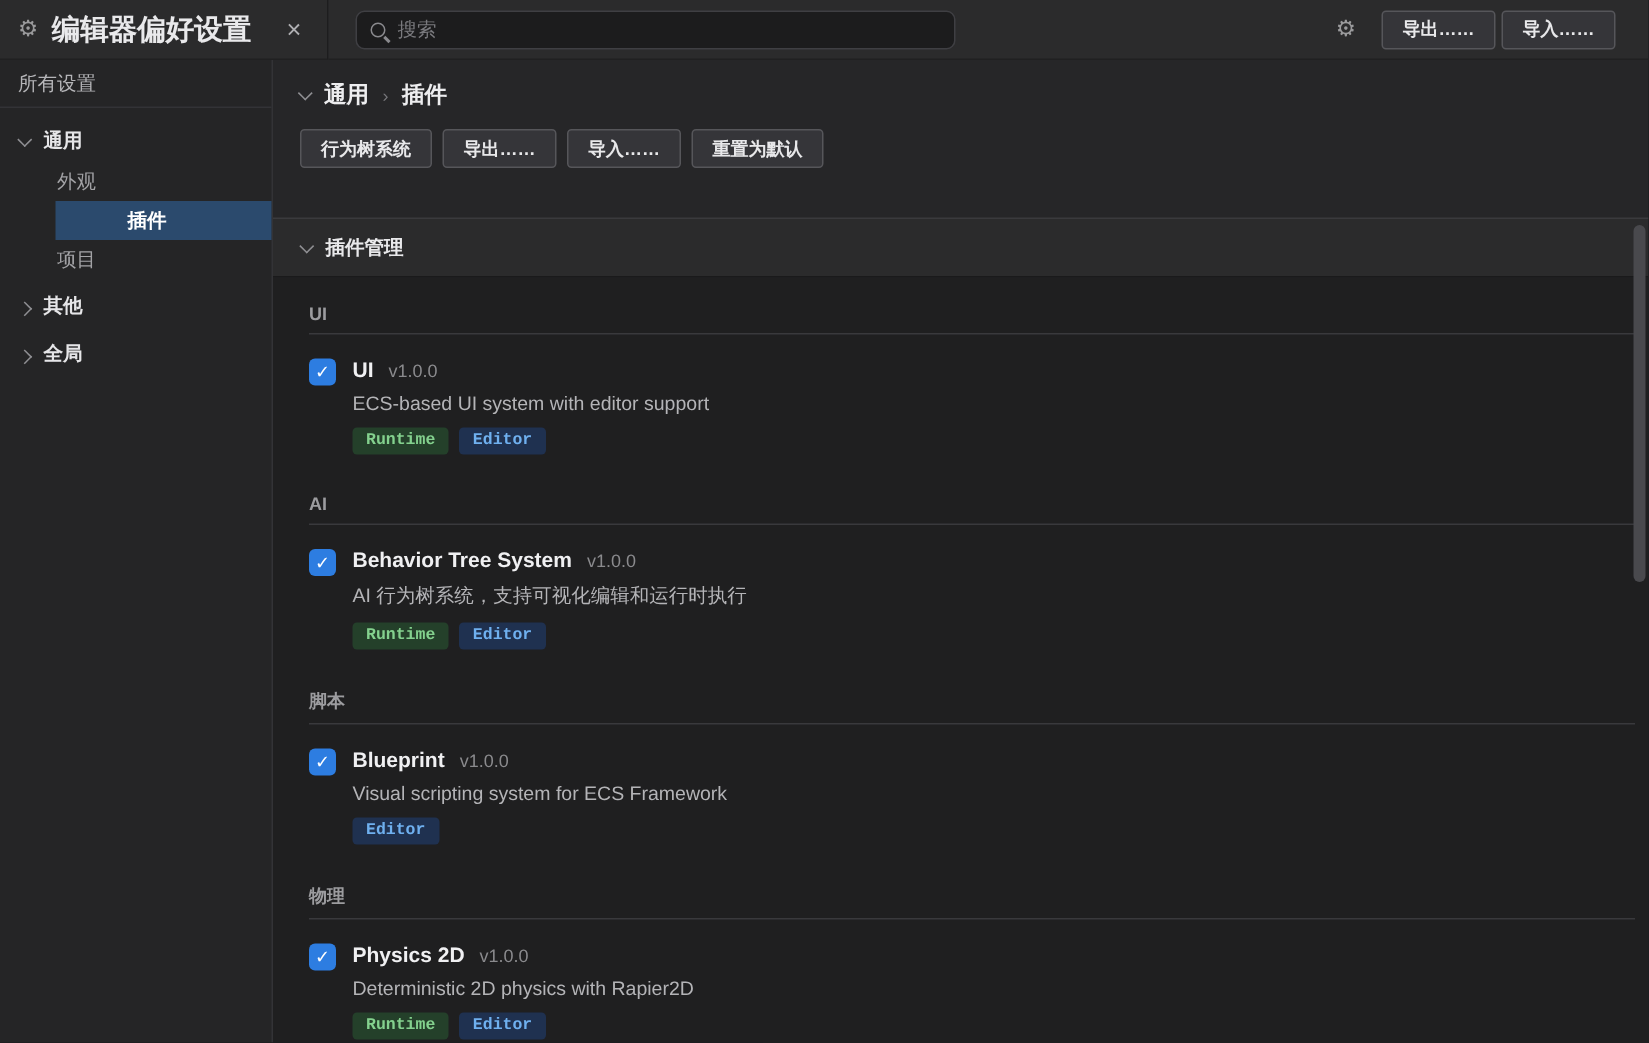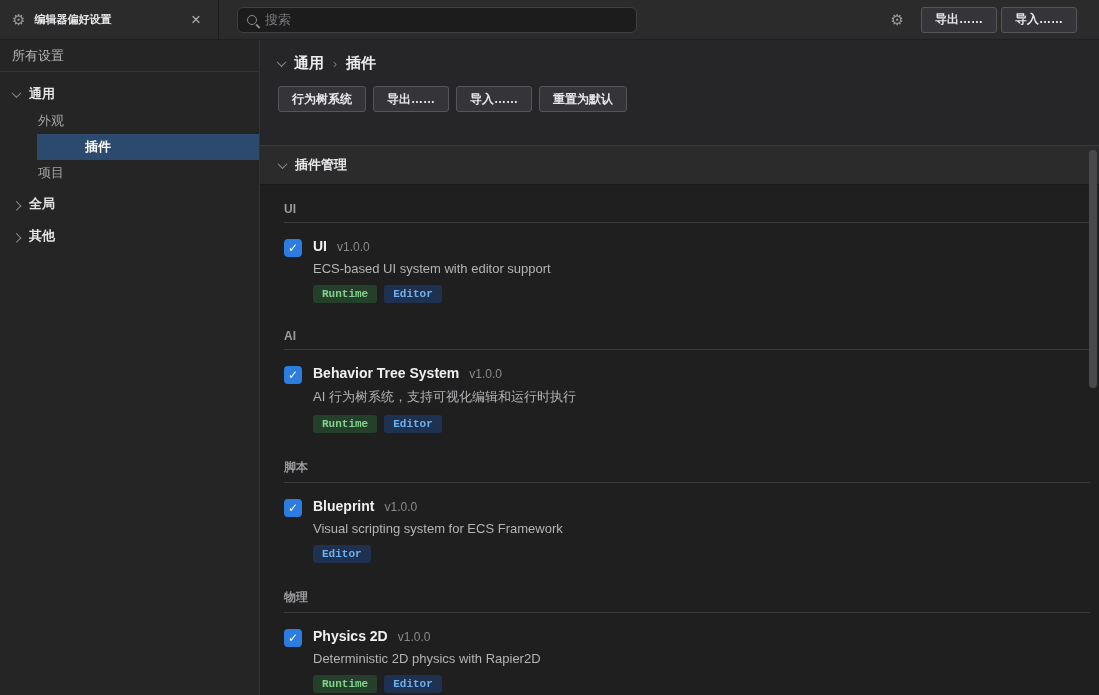--- a/index.html
+++ b/index.html
@@ -5,21 +5,21 @@
   * { margin:0; padding:0; box-sizing:border-box; }
   html,body { width:1099px; height:695px; overflow:hidden; }
   body { font-family:"Liberation Sans","DejaVu Sans",sans-serif; background:#1f1f20; color:#ddd; }
   .app { position:relative; width:1099px; height:695px; display:flex; flex-direction:column; }
 
   
   .topbar { display:flex; height:40px; flex:none; }
   .topbar-left { width:219px; flex:none; background:#2b2b2c; display:flex; align-items:center;
                  padding:0 12px; border-bottom:1px solid #202021; border-right:1px solid #1d1d1e; }
   .win-gear { color:#9a9a9c; font-size:15px; line-height:1; }
-  .win-title { font-size:11px; font-weight:700; color:#e9e9eb; margin-left:9px; flex:1; white-space:nowrap; }
+  .win-title { font-size:19px; font-weight:700; color:#e9e9eb; margin-left:9px; flex:1; white-space:nowrap; }
   .win-close { color:#b0b0b3; font-size:17px; line-height:1; padding:2px 5px; cursor:pointer; }
   .topbar-main { flex:1; background:#2b2b2c; display:flex; align-items:center;
                  padding:0 22px 0 18px; border-bottom:1px solid #202021; }
   .search { width:400px; height:26px; background:#1c1c1d; border:1px solid #3f3f43; border-radius:6px;
             display:flex; align-items:center; padding:0 9px; }
   .mag { width:10px; height:10px; border:1.5px solid #8a8a8e; border-radius:50%; position:relative; flex:none; }
   .mag::after { content:""; position:absolute; width:1.5px; height:5px; background:#8a8a8e;
                 left:8.5px; top:8px; transform:rotate(-45deg); }
   .search input { background:transparent; border:none; outline:none; color:#ccc; font-size:13px;
                   margin-left:8px; width:100%; font-family:inherit; }
@@ -32,21 +32,21 @@
   .topbar-main .btn { margin-left:4px; }
 
   
   .chev { width:7px; height:7px; border-right:1.5px solid #8f8f93; border-bottom:1.5px solid #8f8f93;
           display:inline-block; flex:none; }
   .chev.down  { transform:rotate(45deg) translate(-1px,-1px); }
   .chev.right { transform:rotate(-45deg) translate(-1px,1px); }
 
   
   .bodyrow { display:flex; flex:1; min-height:0; }
-  .sidebar { width:260px; flex:none; background:#252526; border-right:1px solid #333336; }
+  .sidebar { width:182px; flex:none; background:#252526; border-right:1px solid #333336; }
   .all-settings { height:32px; display:flex; align-items:center; padding-left:12px; font-size:13px;
                   color:#b5b5b8; border-bottom:1px solid #333336; cursor:pointer; }
   .nav { padding-top:8px; }
   .nav-group { height:28px; display:flex; align-items:center; padding-left:13px; gap:9px;
                font-size:13px; font-weight:700; color:#e6e6e8; cursor:pointer; }
   .nav-group.spaced { margin-top:4px; }
   .nav-child { height:26px; display:flex; align-items:center; padding-left:38px; font-size:13px;
                color:#a2a2a5; cursor:pointer; }
   .nav-child.selected { background:#2b4a6d; margin-left:37px; padding-left:48px; color:#ffffff; font-weight:700; }
 
@@ -112,25 +112,25 @@
       <nav class="nav">
         <div class="nav-group">
           <span class="chev down"></span>
           <span>通用</span>
         </div>
         <div class="nav-child">外观</div>
         <div class="nav-child selected">插件</div>
         <div class="nav-child">项目</div>
         <div class="nav-group spaced">
           <span class="chev right"></span>
-          <span>全局</span>
+          <span>其他</span>
         </div>
         <div class="nav-group spaced">
           <span class="chev right"></span>
-          <span>其他</span>
+          <span>全局</span>
         </div>
       </nav>
     </aside>
 
     <main class="main">
       <div class="page-head">
         <div class="breadcrumb">
           <span class="chev down"></span>
           <span class="bc-item">通用</span>
           <span class="bc-sep">›</span>

